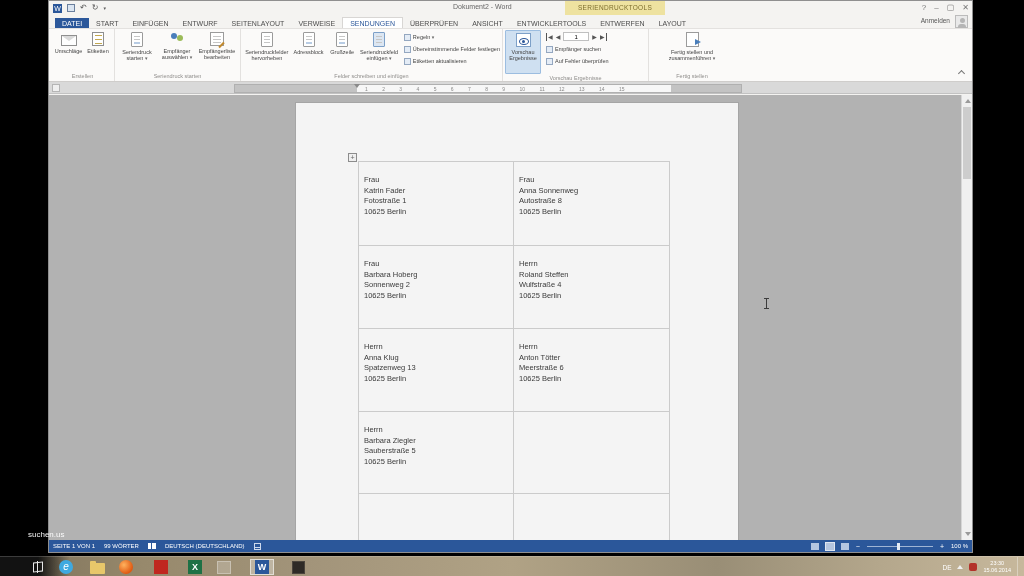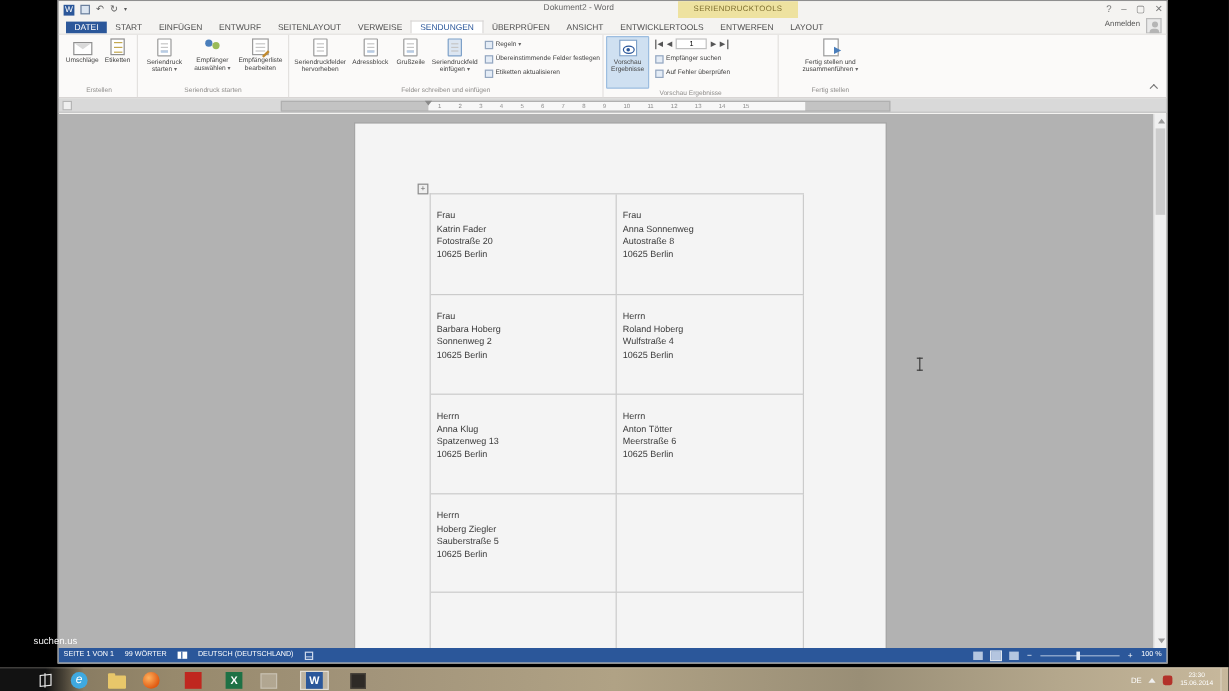--- a/index.html
+++ b/index.html
@@ -324,59 +324,59 @@
     </div>
 
     <div class="docarea">
       <div class="page">
         <span class="movehandle">+</span>
         <div class="ltable">
 
           <div class="lcell r1">
             <span>Frau</span>
             <span>Katrin Fader</span>
-            <span>Fotostraße 20</span>
+            <span>Fotostraße 1</span>
             <span>10625 Berlin</span>
           </div>
           <div class="lcell r1">
             <span>Frau</span>
             <span>Anna Sonnenweg</span>
             <span>Autostraße 8</span>
             <span>10625 Berlin</span>
           </div>
 
           <div class="lcell r2">
             <span>Frau</span>
             <span>Barbara Hoberg</span>
             <span>Sonnenweg 2</span>
             <span>10625 Berlin</span>
           </div>
           <div class="lcell r2">
             <span>Herrn</span>
-            <span>Roland Hoberg</span>
+            <span>Roland Steffen</span>
             <span>Wulfstraße 4</span>
             <span>10625 Berlin</span>
           </div>
 
           <div class="lcell r3">
             <span>Herrn</span>
             <span>Anna Klug</span>
             <span>Spatzenweg 13</span>
             <span>10625 Berlin</span>
           </div>
           <div class="lcell r3">
             <span>Herrn</span>
             <span>Anton Tötter</span>
             <span>Meerstraße 6</span>
             <span>10625 Berlin</span>
           </div>
 
           <div class="lcell r4">
             <span>Herrn</span>
-            <span>Hoberg Ziegler</span>
+            <span>Barbara Ziegler</span>
             <span>Sauberstraße 5</span>
             <span>10625 Berlin</span>
           </div>
           <div class="lcell r4"></div>
 
           <div class="lcell r5"></div>
           <div class="lcell r5"></div>
         </div>
       </div>
       <div class="ibeam"></div>

